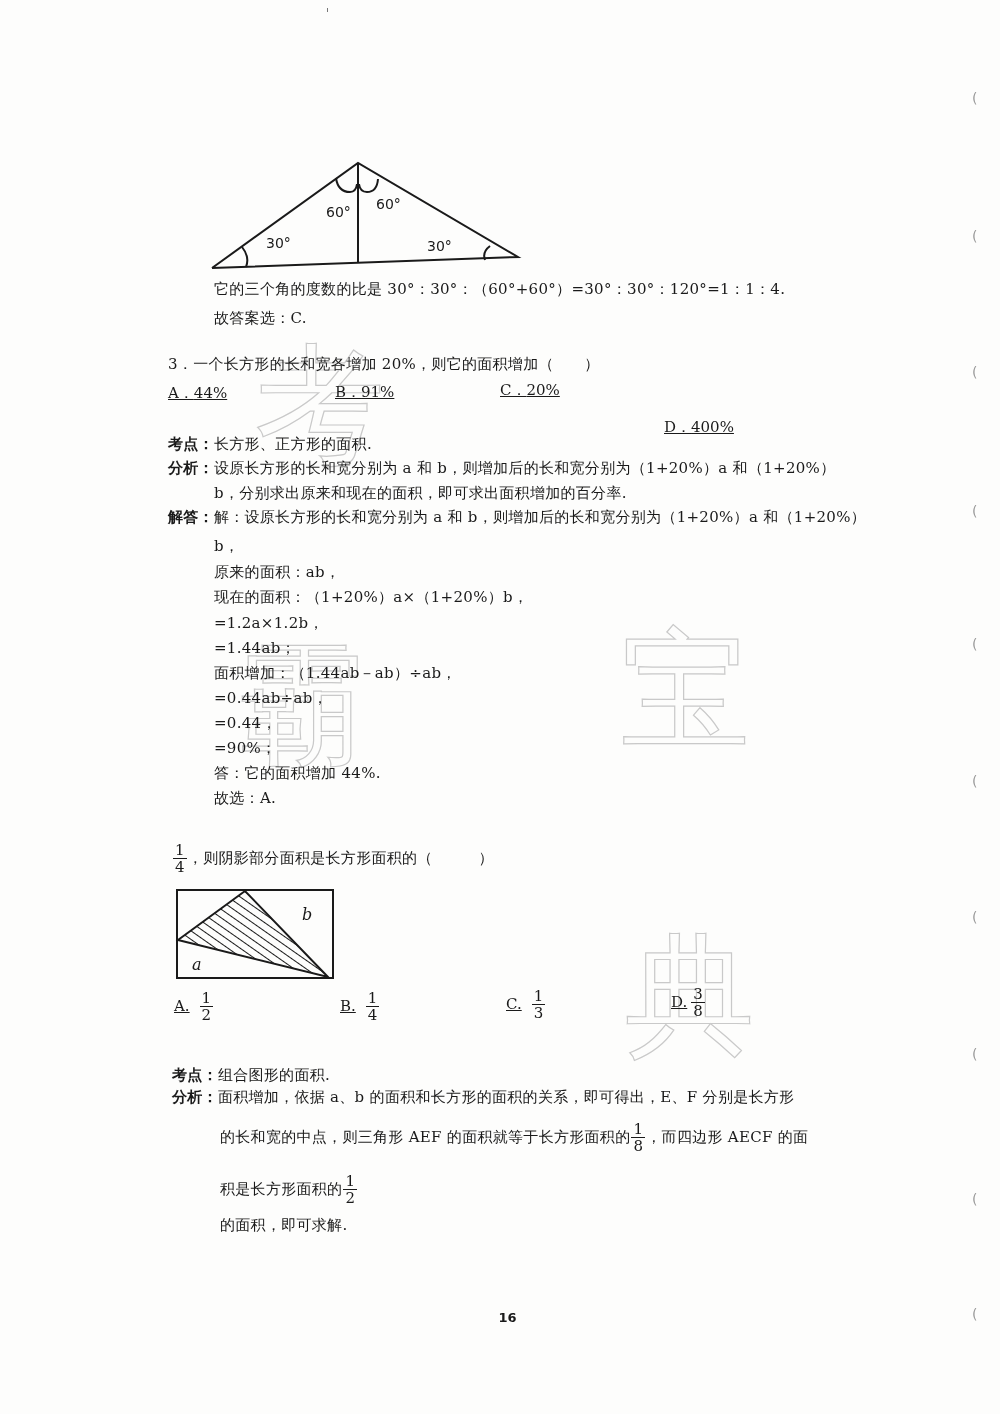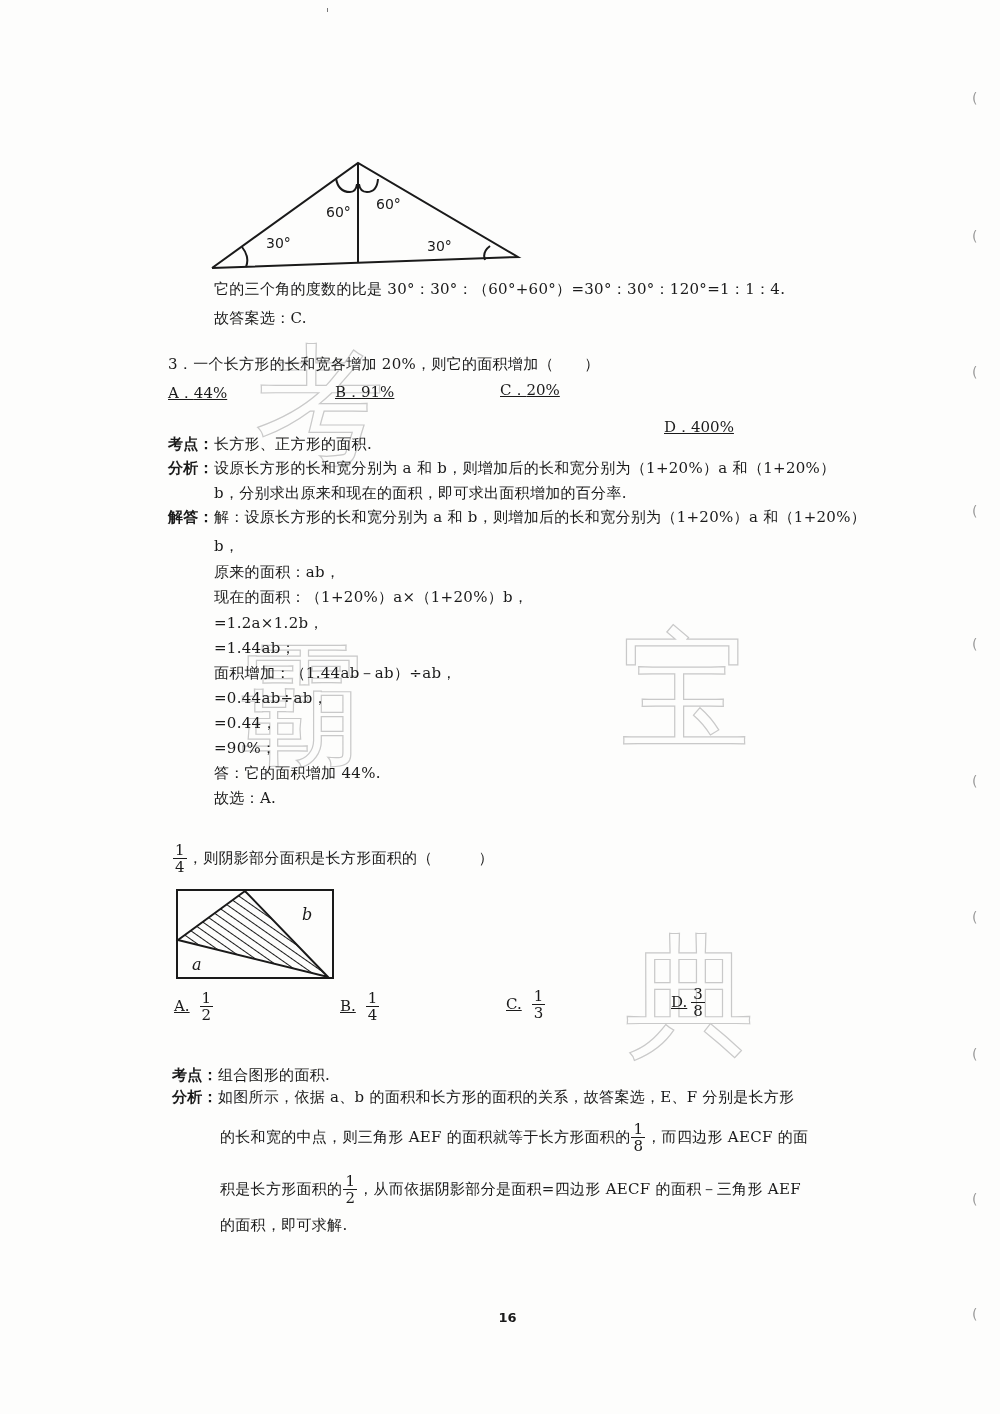--- a/index.html
+++ b/index.html
@@ -104,22 +104,22 @@
   <text x="130" y="36" font-family="DejaVu Serif, serif" font-style="italic" font-size="16" fill="#1a1a1a">b</text>
   <text x="20" y="86" font-family="DejaVu Serif, serif" font-style="italic" font-size="16" fill="#1a1a1a">a</text>
 </svg>
 
 <div class="opt" style="left:174px; top:990px;"><span>A.</span><span class="frac"><span class="num">1</span><span class="den">2</span></span></div>
 <div class="opt" style="left:340px; top:990px;"><span>B.</span><span class="frac"><span class="num">1</span><span class="den">4</span></span></div>
 <div class="opt" style="left:506px; top:988px;"><span>C.</span><span class="frac"><span class="num">1</span><span class="den">3</span></span></div>
 <div class="opt" style="left:671px; top:986px;"><span>D.</span><span class="frac" style="margin-left:4px"><span class="num">3</span><span class="den">8</span></span></div>
 
 <div class="line" style="left:172px; top:1065px;"><span class="label">考点：</span><span>组合图形的面积.</span></div>
-<div class="line" style="left:172px; top:1087px;"><span class="label">分析：</span><span>如图所示，依据 a、b 的面积和长方形的面积的关系，故答案选，E、F 分别是长方形</span></div>
+<div class="line" style="left:172px; top:1087px;"><span class="label">分析：</span><span>面积增加，依据 a、b 的面积和长方形的面积的关系，即可得出，E、F 分别是长方形</span></div>
 <div class="line" style="left:220px; top:1121px;">
   <span>的长和宽的中点，则三角形 AEF 的面积就等于长方形面积的</span><span class="frac"><span class="num">1</span><span class="den">8</span></span><span>，而四边形 AECF 的面</span>
 </div>
 <div class="line" style="left:220px; top:1173px;">
-  <span>积是长方形面积的</span><span class="frac"><span class="num">1</span><span class="den">2</span></span><span>，从而依据阴影部分是面积=四边形 AECF 的面积－三角形 AEF</span>
+  <span>积是长方形面积的</span><span class="frac"><span class="num">1</span><span class="den">2</span></span>
 </div>
 <div class="line" style="left:220px; top:1215px;">的面积，即可求解.</div>
 
 <div class="page-num">16</div>
 
 </body></html>

